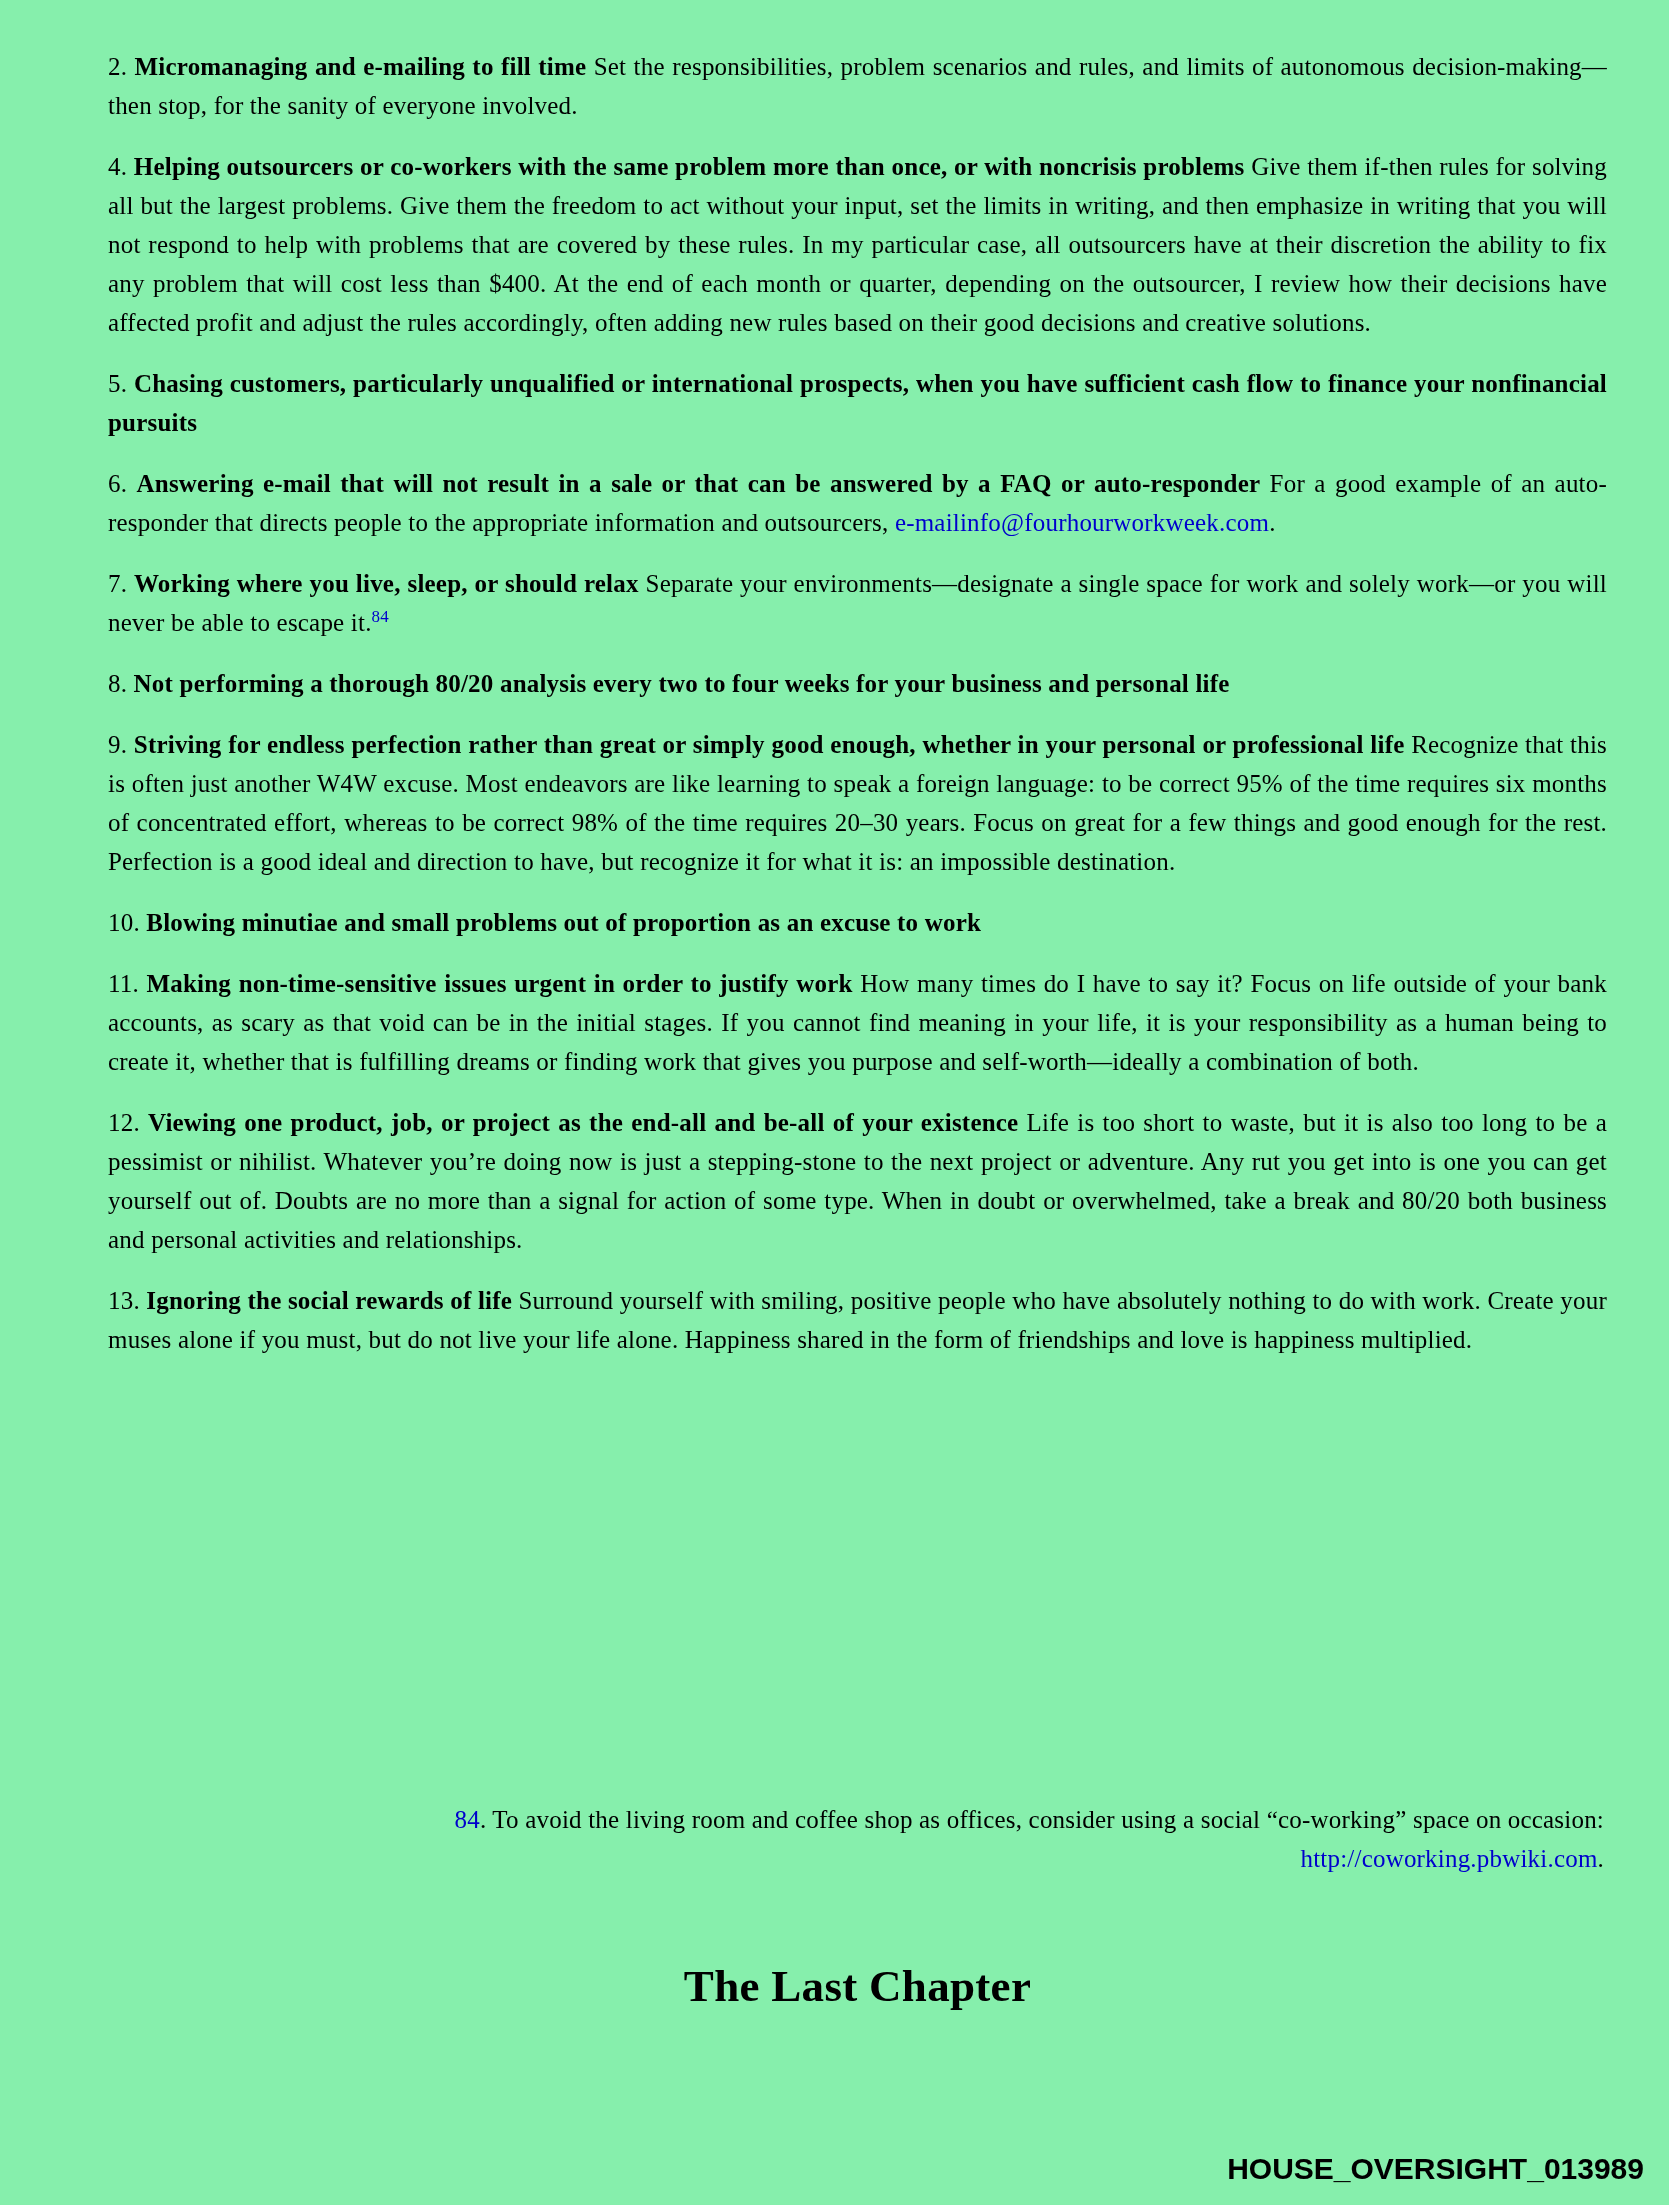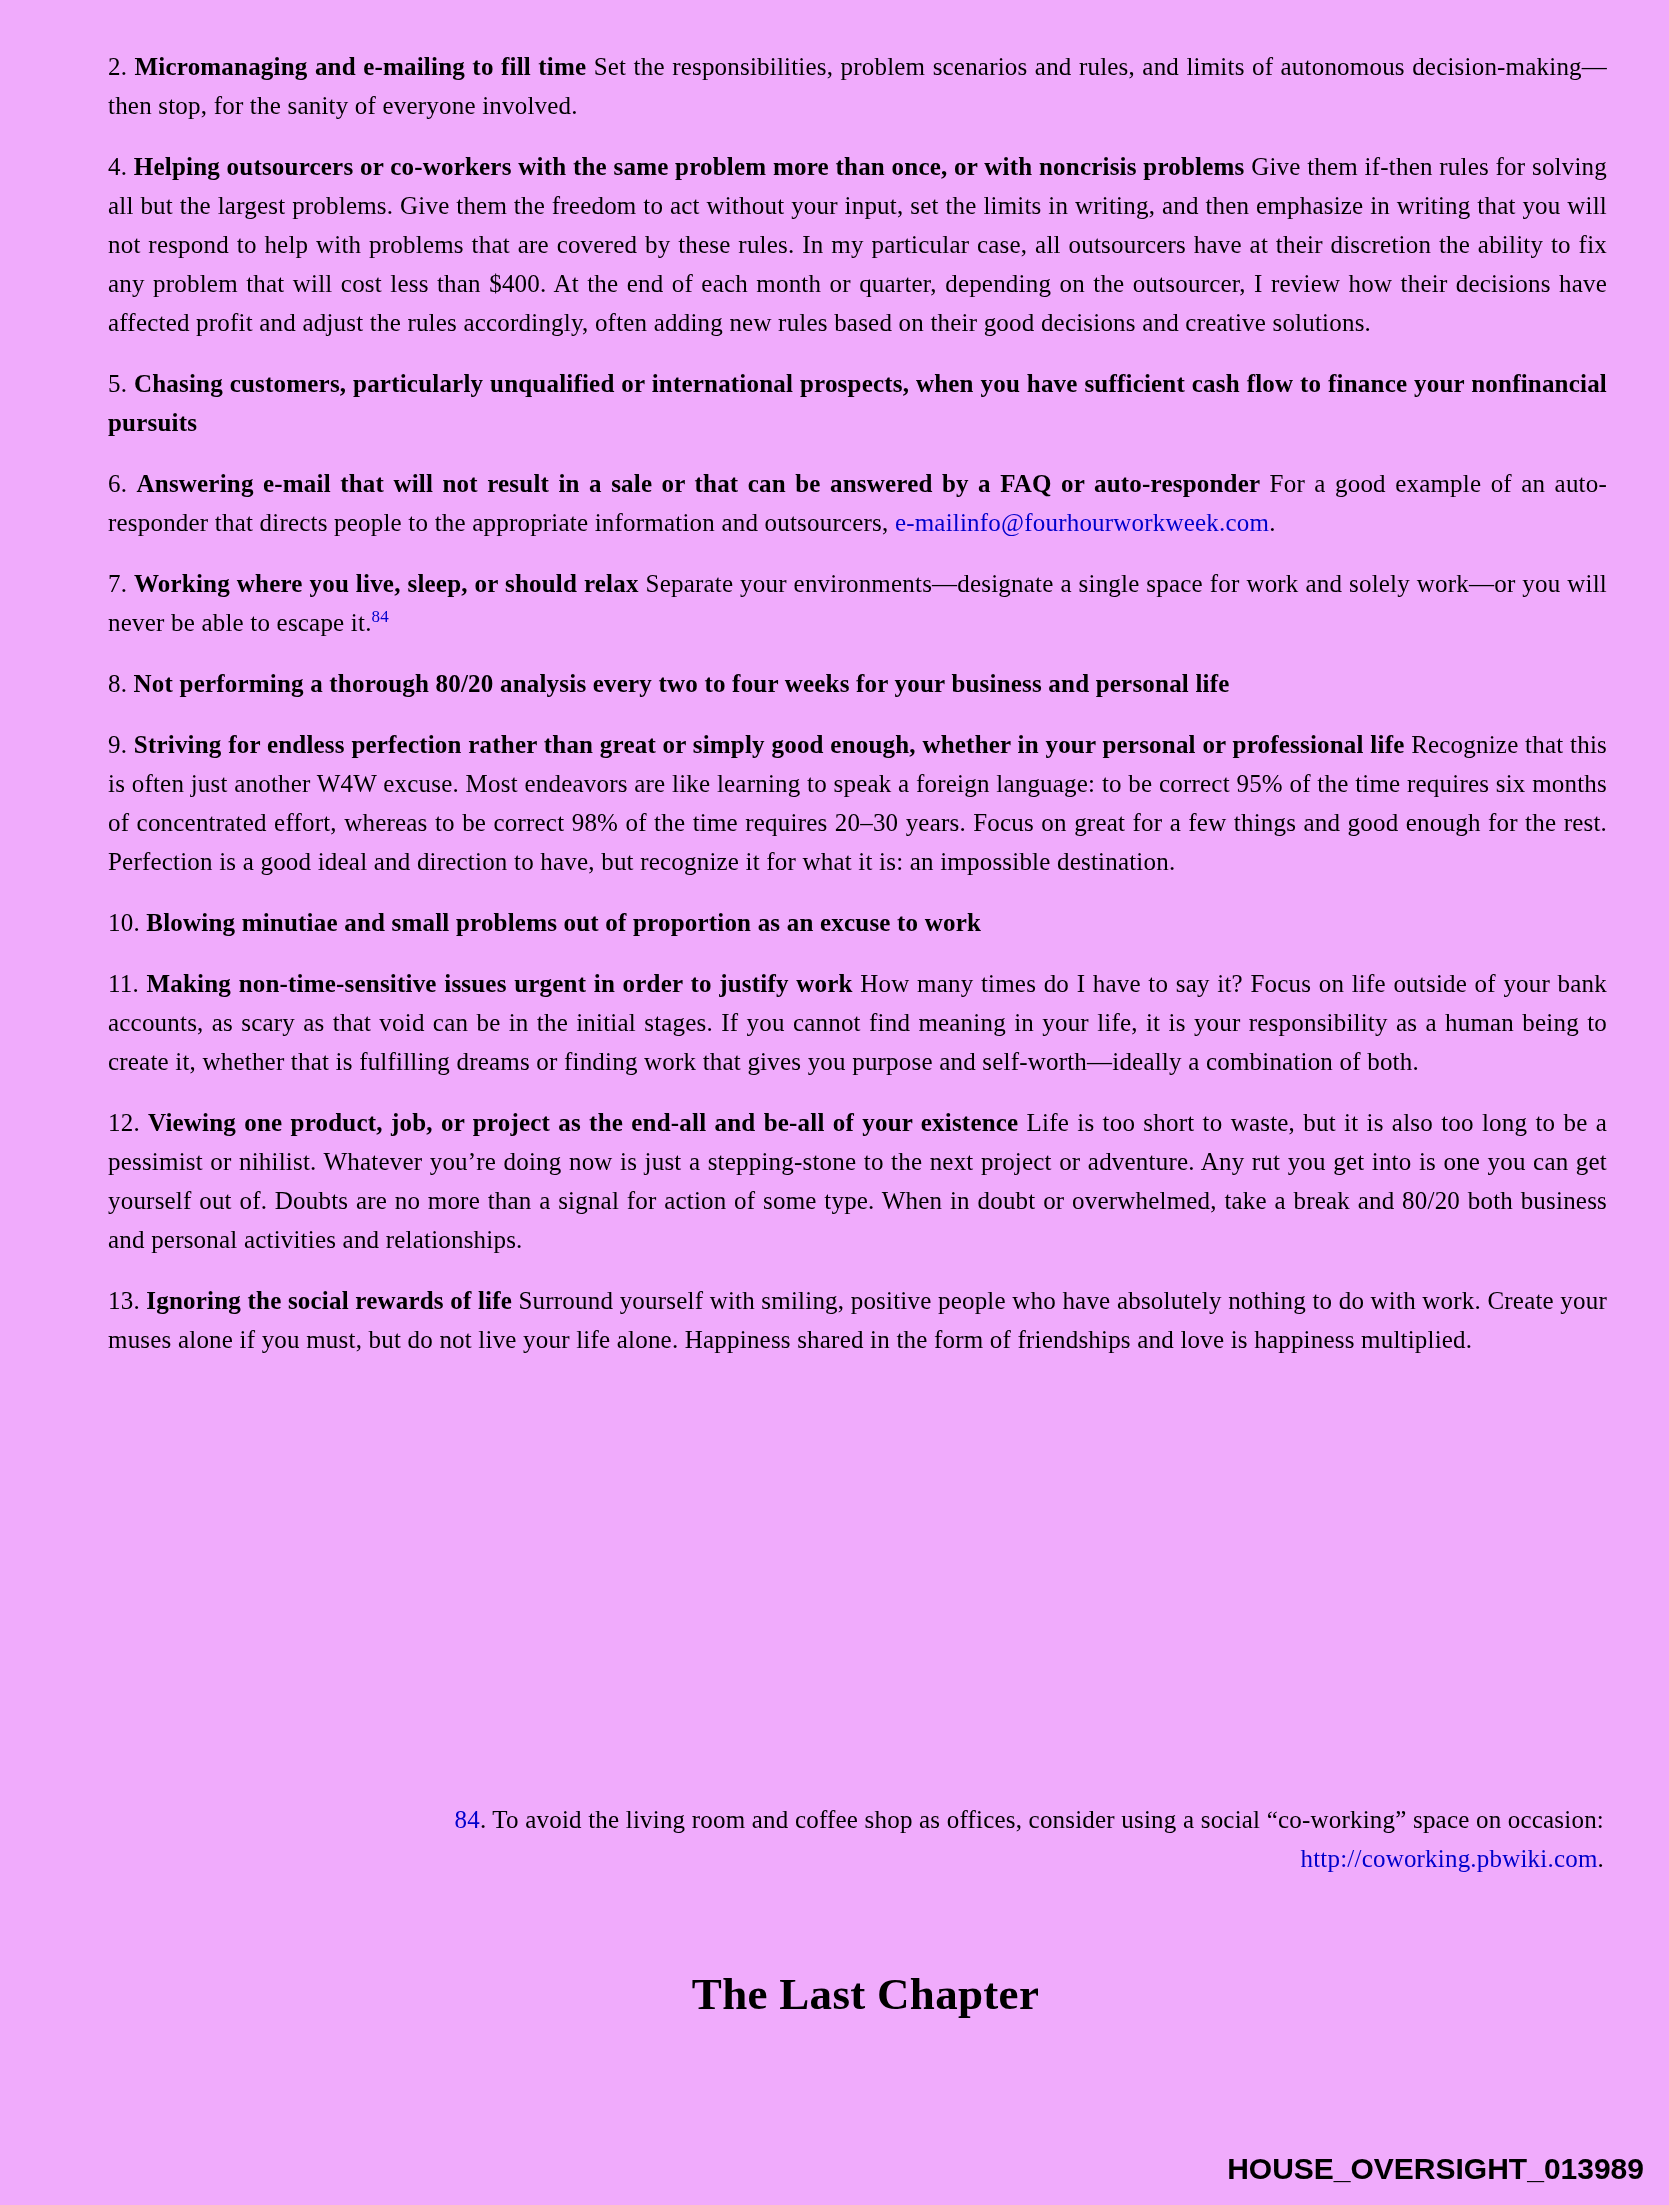--- a/index.html
+++ b/index.html
@@ -1,19 +1,19 @@
 <!DOCTYPE html>
 <html style="font-size:10.5px"><head>
 <meta charset="utf-8">
 <style>
   html,body { margin:0; padding:0; background:#e8e8e8; }
   .page {
     position:relative;
     width:1669px; height:2205px;
-    background:#f0abfc;
+    background:#86efac;
     font-family:"Liberation Serif", serif;
     color:#000000;
     overflow:hidden;
   }
   .content {
     position:absolute;
     top:47px; left:108px; width:1499px;
   }
   p.item {
     font-size:25px;
@@ -40,21 +40,21 @@
     line-height:39px;
     text-align:right;
     letter-spacing:0.2px;
   }
   .chapter-title {
     position:absolute;
     top:1960px; left:108px; width:1499px;
     text-align:center;
     font-size:45px;
     font-weight:bold;
-    margin:8px;
+    margin:0;
     letter-spacing:0.3px;
   }
   .watermark {
     position:absolute;
     top:2152px; right:25px;
     font-family:"Liberation Sans", sans-serif;
     font-size:30px;
     color:#000000;
     font-weight:bold;
   }

